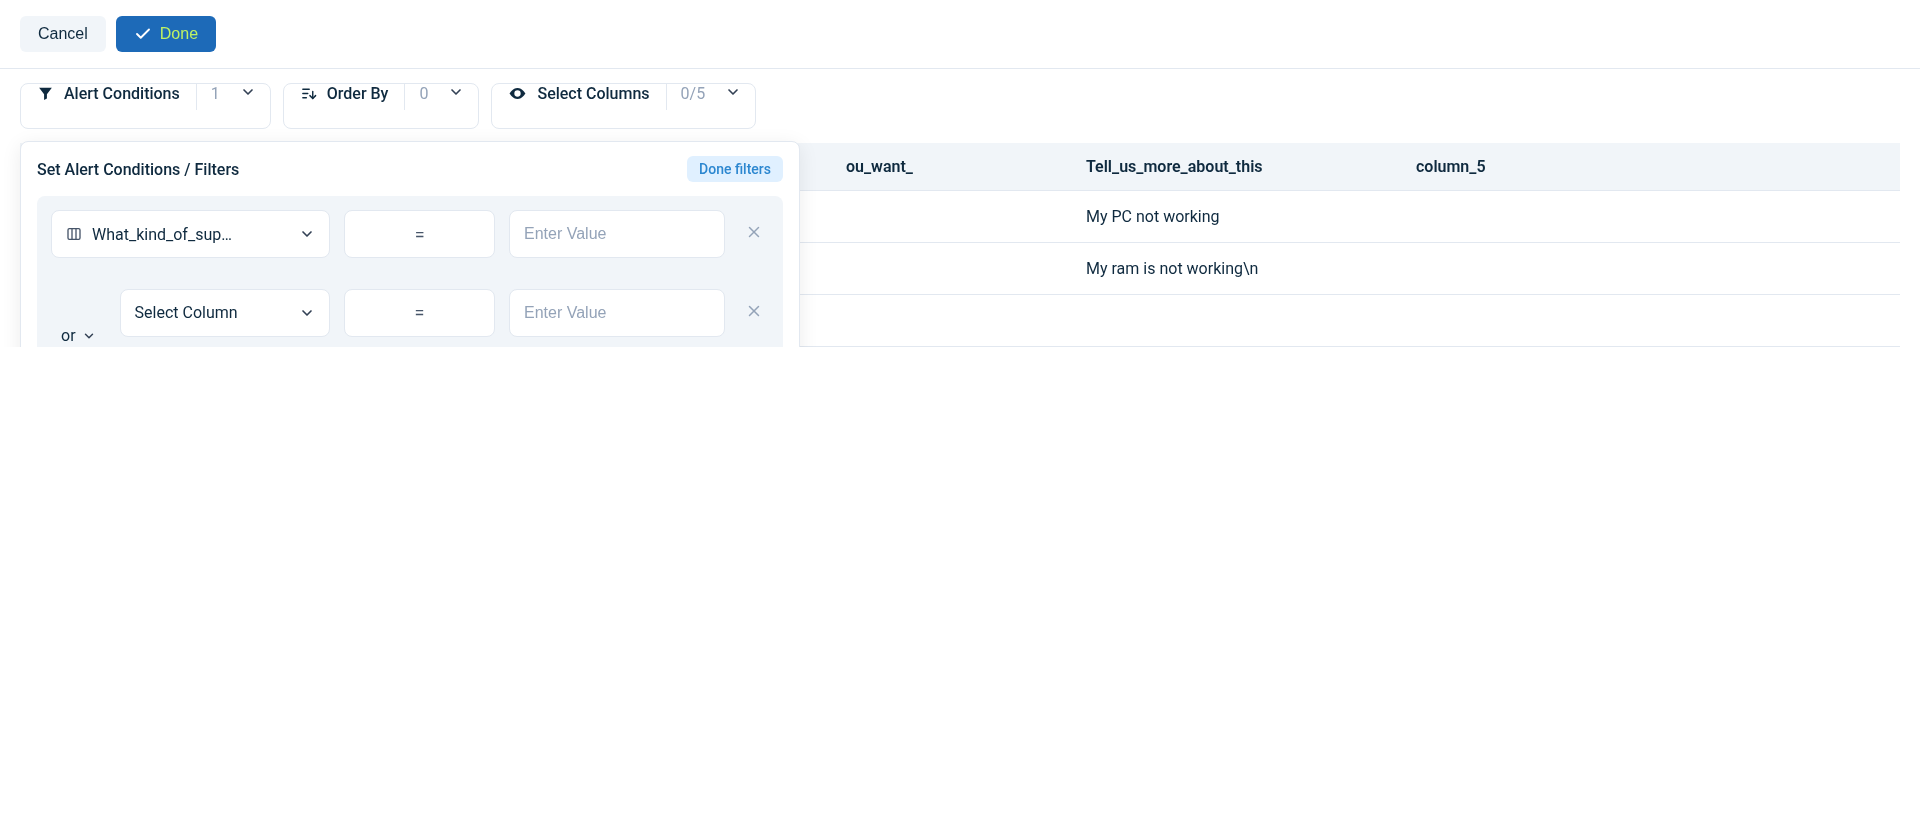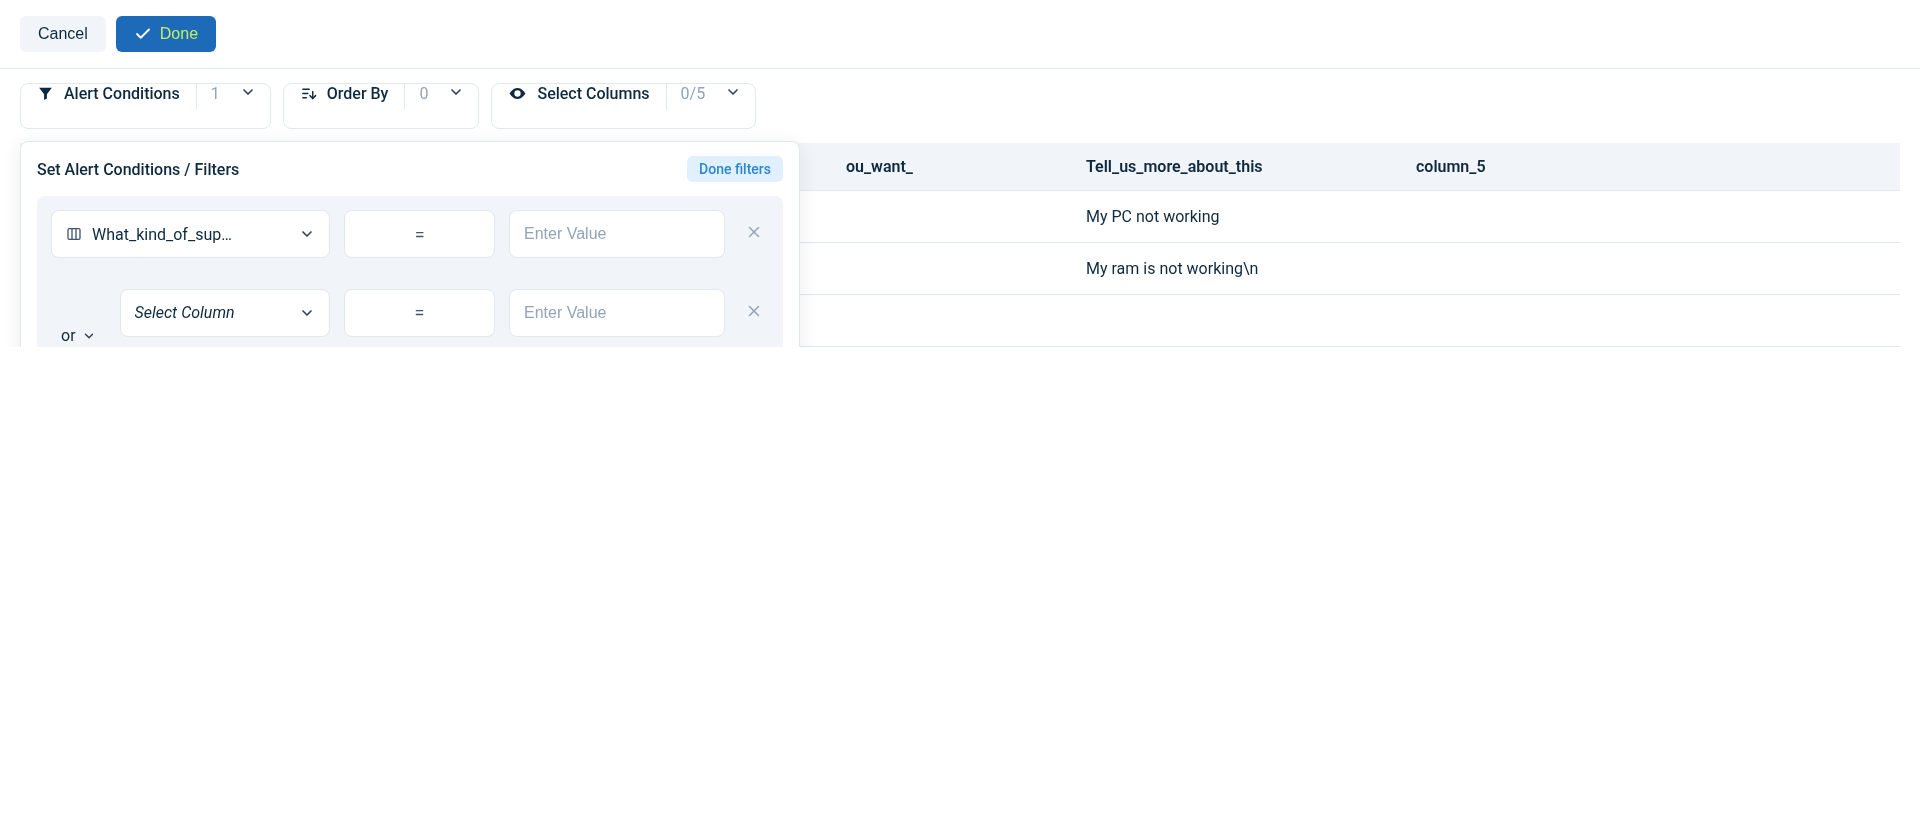--- a/index.html
+++ b/index.html
@@ -110,21 +110,21 @@
     cursor:pointer;
     margin-top:46px;
   }
   .select-box {
     display:flex; align-items:center; justify-content:space-between;
     background:#fff; border:1px solid var(--border-grey); border-radius:8px;
     height:48px; padding: 0 14px; cursor:pointer;
     font-size:16px; color: var(--text-dark);
   }
   .select-box.col { width: 290px; }
-  .select-box.col.small { width: 218px; font-style: italic; }
+  .select-box.col.small { width: 218px; }
   .select-box.op { width: 156px; justify-content:center; font-size:18px; color:#475569; }
   .value-input {
     background:#fff; border:1px solid var(--border-grey); border-radius:8px;
     height:48px; padding: 0 14px; font-size:16px; color: var(--text-dark);
     width: 216px;
   }
   .value-input::placeholder { color: var(--text-grey); }
   .remove-x { color:#94a3b8; cursor:pointer; padding:6px; display:flex; }
   .col-inner { display:flex; align-items:center; gap:10px; overflow:hidden; white-space:nowrap; }
   .col-inner span { overflow:hidden; text-overflow:ellipsis; }

